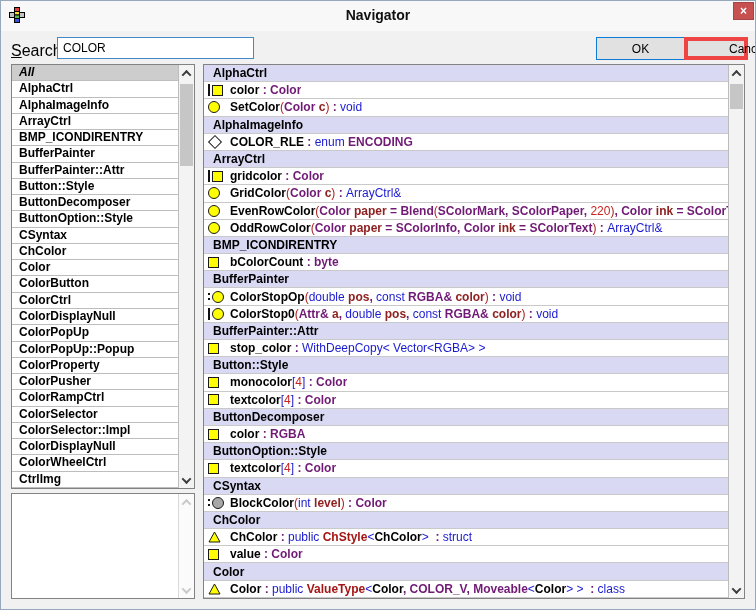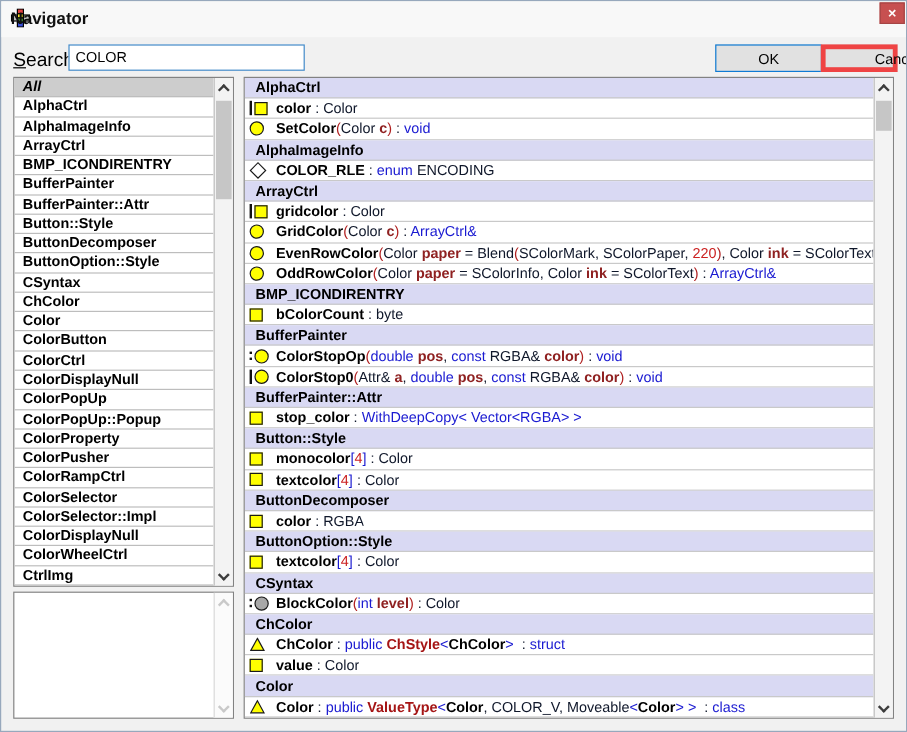--- a/index.html
+++ b/index.html
@@ -2,21 +2,21 @@
 <html style="--header-bg: #d9d9f3; --selected-bg: #cdcdcd; --close-red: #c75050; --kw-blue: #1a1ad1; --param-maroon: #8f2121; --paren-red: #b02020; --num-red: #cc2222; --tmpl-red: #a51515; --icon-yellow: #ffff00;"><head>
 <meta charset="utf-8">
 <style>
   html,body{margin:0;padding:0;background:#d8d8d8;}
   .window{position:relative;width:756px;height:610px;background:#f1f1f1;
     border:1px solid #97a8bc;box-sizing:border-box;overflow:hidden;
     font-family:"Liberation Sans",sans-serif;}
   
   .titlebar{position:absolute;top:0;left:0;right:0;height:30px;background:#f8f8f8;}
   .app-icon{position:absolute;left:8px;top:6px;width:16px;height:16px;}
-  .title{position:absolute;left:8px;right:0;top:6px;text-align:left;
+  .title{position:absolute;left:0;right:0;top:6px;text-align:center;
     font-size:14px;font-weight:bold;color:#101010;}
   .close-btn{position:absolute;top:1px;right:1px;width:21px;height:18px;
     background:var(--close-red);border:1px solid #a64545;box-sizing:border-box;
     color:#fff;font-size:12px;font-weight:bold;line-height:16px;text-align:center;cursor:default;}
   
   .search-label{position:absolute;left:10px;top:41px;font-size:16px;color:#000;display:inline-block;}
   .search-label::first-letter{text-decoration:underline;}
   .search-input{position:absolute;left:56px;top:36px;width:197px;height:22px;
     border:1px solid #4189c7;background:#fff;color:#000;box-sizing:border-box;
     font:12px "Liberation Sans",sans-serif;padding:0 5px;outline:none;}
@@ -37,21 +37,21 @@
   .list-item.selected{background:var(--selected-bg);font-style:italic;}
   
   .nav-row{display:flex;align-items:center;height:17.2px;box-sizing:border-box;
     border-bottom:1px solid #c9c9c9;overflow:hidden;}
   .nav-header{background:var(--header-bg);}
   .nav-header .hdr{font-weight:bold;font-size:12px;color:#000;padding-left:9px;white-space:nowrap;}
   .icon-wrap{flex:0 0 auto;display:inline-flex;align-items:center;margin-left:4px;
     margin-right:5px;min-width:17px;}
   .segs{white-space:pre;overflow:hidden;font-size:12px;}
   .sg-name{font-weight:bold;color:#000;}
-  .sg-plain{color:#0f172a;}
+  .sg-plain{color:#701a75;font-weight:bold;}
   .sg-kw{color:var(--kw-blue);}
   .sg-type{color:var(--kw-blue);}
   .sg-paren{color:var(--paren-red);}
   .sg-param{font-weight:bold;color:var(--param-maroon);}
   .sg-num{color:var(--num-red);}
   .sg-tmpl{font-weight:bold;color:var(--tmpl-red);text-align:center;}
   
   .ic-square{width:9px;height:9px;background:var(--icon-yellow);border:1px solid #1a1a1a;}
   .ic-circle{width:10px;height:10px;border-radius:50%;background:var(--icon-yellow);border:1px solid #1a1a1a;}
   .ic-circle.gray{background:#a8a8a8;}

